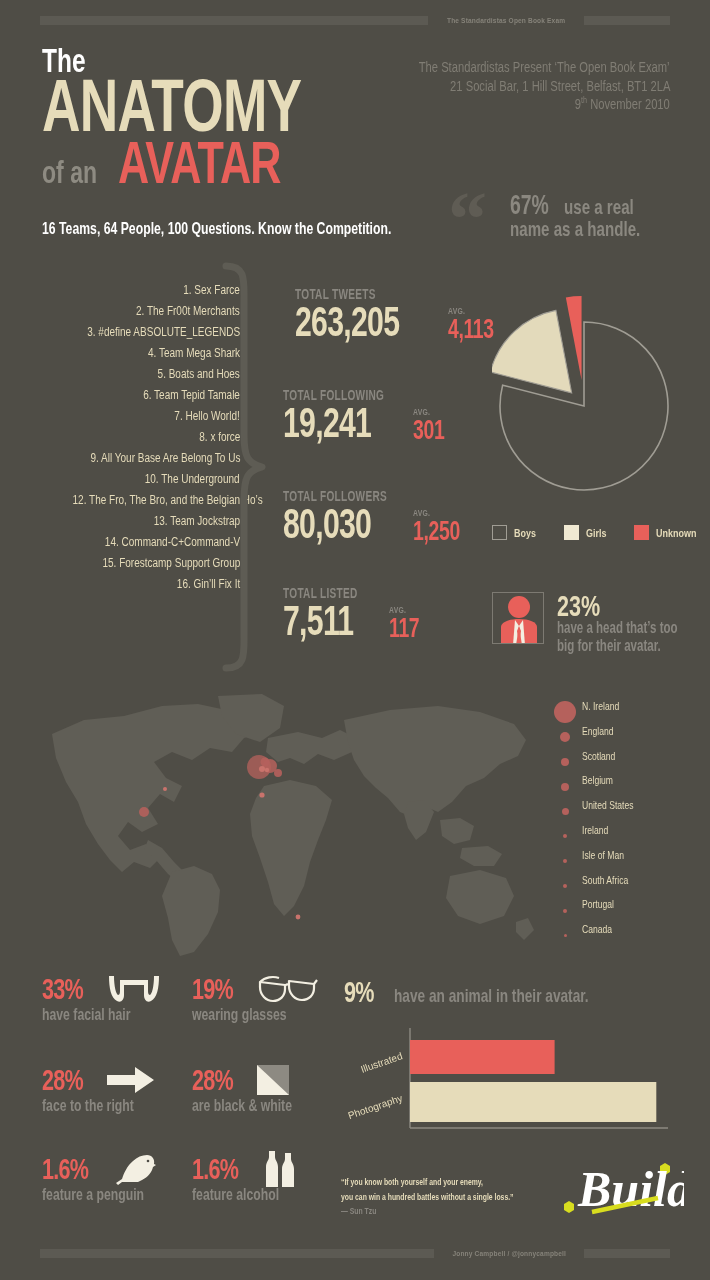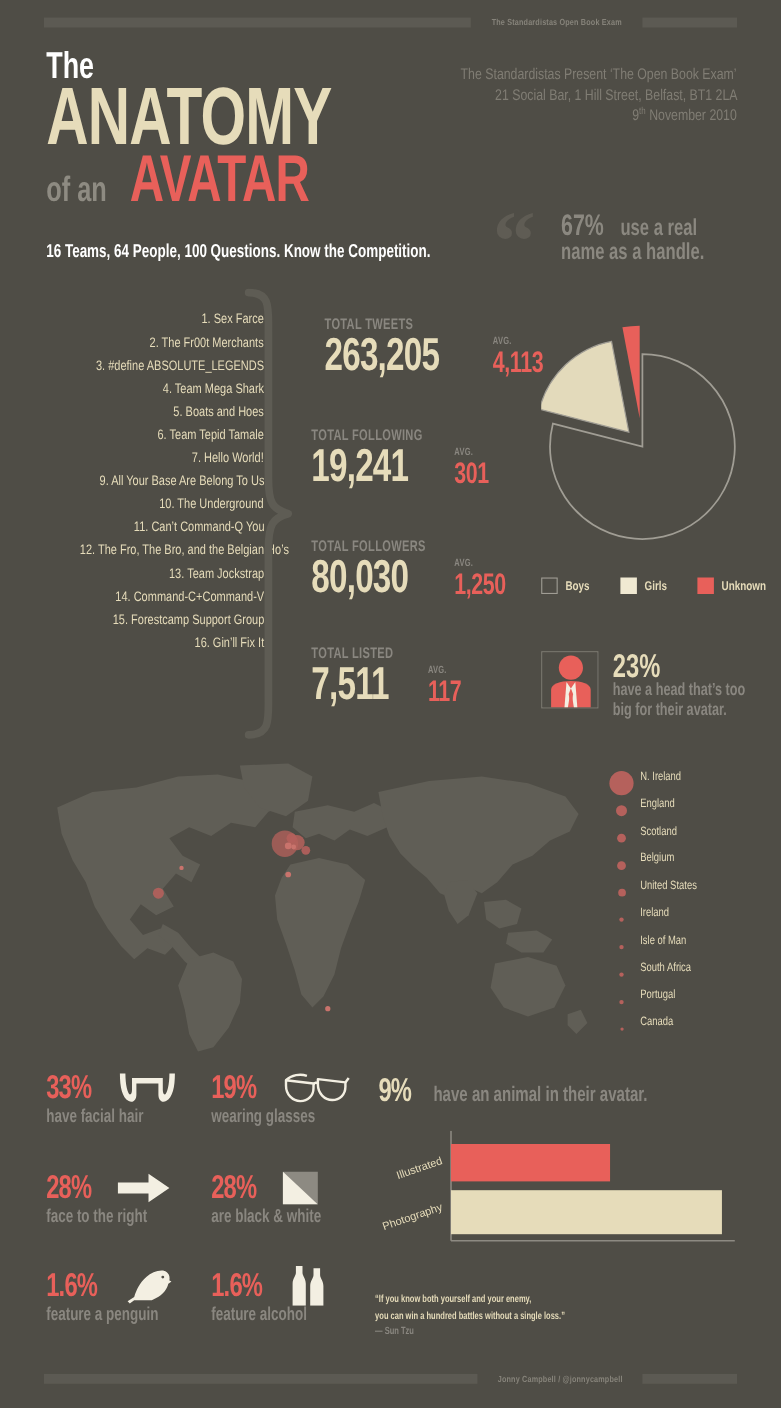--- a/index.html
+++ b/index.html
@@ -194,23 +194,23 @@
   </div>
 
   <div id="team-list">
       <div class="team"><span class="cond-r" style="font-size: 12.5px;">1. Sex Farce</span></div>
       <div class="team"><span class="cond-r" style="font-size: 12.5px;">2. The Fr00t Merchants</span></div>
       <div class="team"><span class="cond-r" style="font-size: 12.5px;">3. #define ABSOLUTE_LEGENDS</span></div>
       <div class="team"><span class="cond-r" style="font-size: 12.5px;">4. Team Mega Shark</span></div>
       <div class="team"><span class="cond-r" style="font-size: 12.5px;">5. Boats and Hoes</span></div>
       <div class="team"><span class="cond-r" style="font-size: 12.5px;">6. Team Tepid Tamale</span></div>
       <div class="team"><span class="cond-r" style="font-size: 12.5px;">7. Hello World!</span></div>
+      <div class="team"><span class="cond-r" style="font-size: 12.5px;">8. x force</span></div>
       <div class="team"><span class="cond-r" style="font-size: 12.5px;">9. All Your Base Are Belong To Us</span></div>
       <div class="team"><span class="cond-r" style="font-size: 12.5px;">10. The Underground</span></div>
-      <div class="team"><span class="cond-r" style="font-size: 12.5px;">11. Can’t Command-Q You</span></div>
       <div class="team"><span class="cond-r" style="font-size: 12.5px;">12. The Fro, The Bro, and the Belgian Ho’s</span></div>
       <div class="team"><span class="cond-r" style="font-size: 12.5px;">13. Team Jockstrap</span></div>
       <div class="team"><span class="cond-r" style="font-size: 12.5px;">14. Command-C+Command-V</span></div>
       <div class="team"><span class="cond-r" style="font-size: 12.5px;">15. Forestcamp Support Group</span></div>
       <div class="team"><span class="cond-r" style="font-size: 12.5px;">16. Gin’ll Fix It</span></div>
     </div>
 
   <svg id="brace" width="46" height="410" viewBox="0 0 46 410">
     <path d="M4 4 C 24 4, 22 18, 22 40 L 22 172 C 22 196, 26 201, 40 205
              C 26 209, 22 214, 22 238 L 22 370 C 22 392, 24 406, 4 406" fill="none" stroke="#5e5c54" stroke-width="7" stroke-linecap="round" stroke-linejoin="round"></path>
@@ -509,20 +509,32 @@
       <span class="cond" style="font-size:9.5px; font-weight:bold;">“If you know both yourself and your enemy,</span>
     </div>
     <div>
       <span class="cond" style="font-size:9.5px; font-weight:bold;">you can win a hundred battles without a single loss.”</span>
     </div>
     <div class="attrib">
       <span class="cond" style="font-size:9.5px; font-weight:bold;">— Sun Tzu</span>
     </div>
   </div>
 
+  <div id="build-logo">
+    <svg width="128" height="72" viewBox="0 0 128 72">
+      <g>
+        <polygon points="8,52 13,49 18,52 18,58 13,61 8,58" fill="#d8dd1f"></polygon>
+      </g>
+      <g>
+        <polygon points="104,14 109,11 114,14 114,20 109,23 104,20" fill="#d8dd1f"></polygon>
+      </g>
+      <text x="22" y="54" font-family="'Liberation Serif', serif" font-size="50" font-weight="bold" font-style="italic" fill="#ffffff">Build</text>
+      <line x1="36" y1="60" x2="102" y2="46" stroke="#d8dd1f" stroke-width="4.5"></line>
+    </svg>
+  </div>
 
   <div id="footer-bar">
     <div class="rule-seg long"></div>
     <div class="rule-label">Jonny Campbell / @jonnycampbell</div>
     <div class="rule-seg short"></div>
   </div>
 
 </div>
 
 </body></html>

